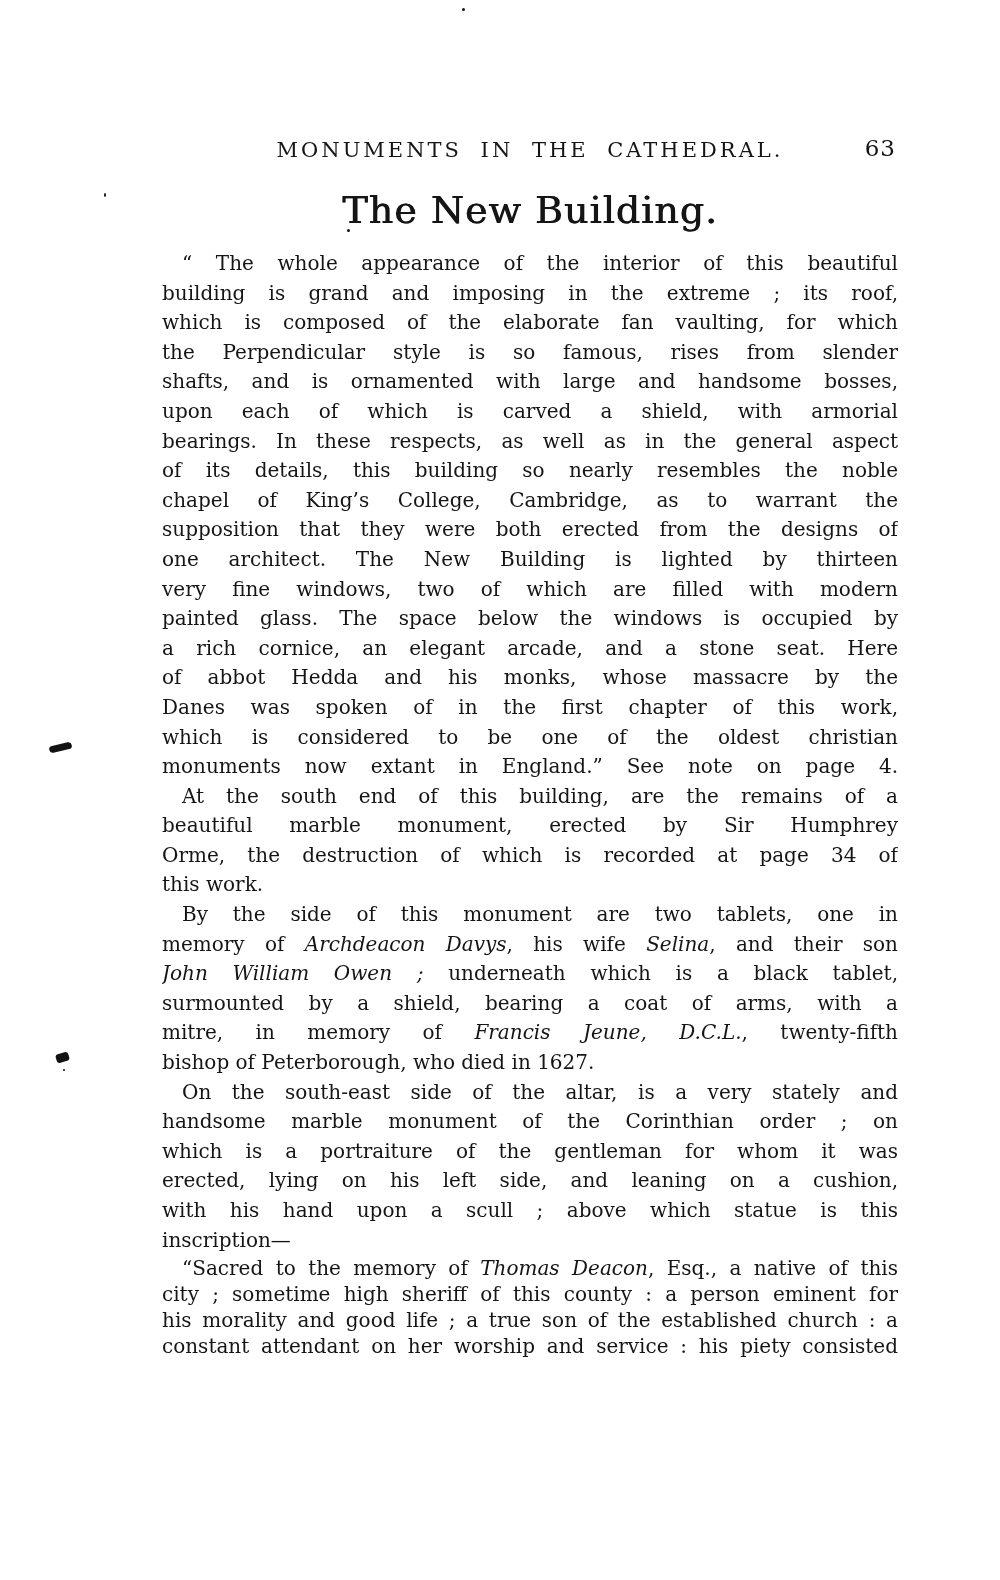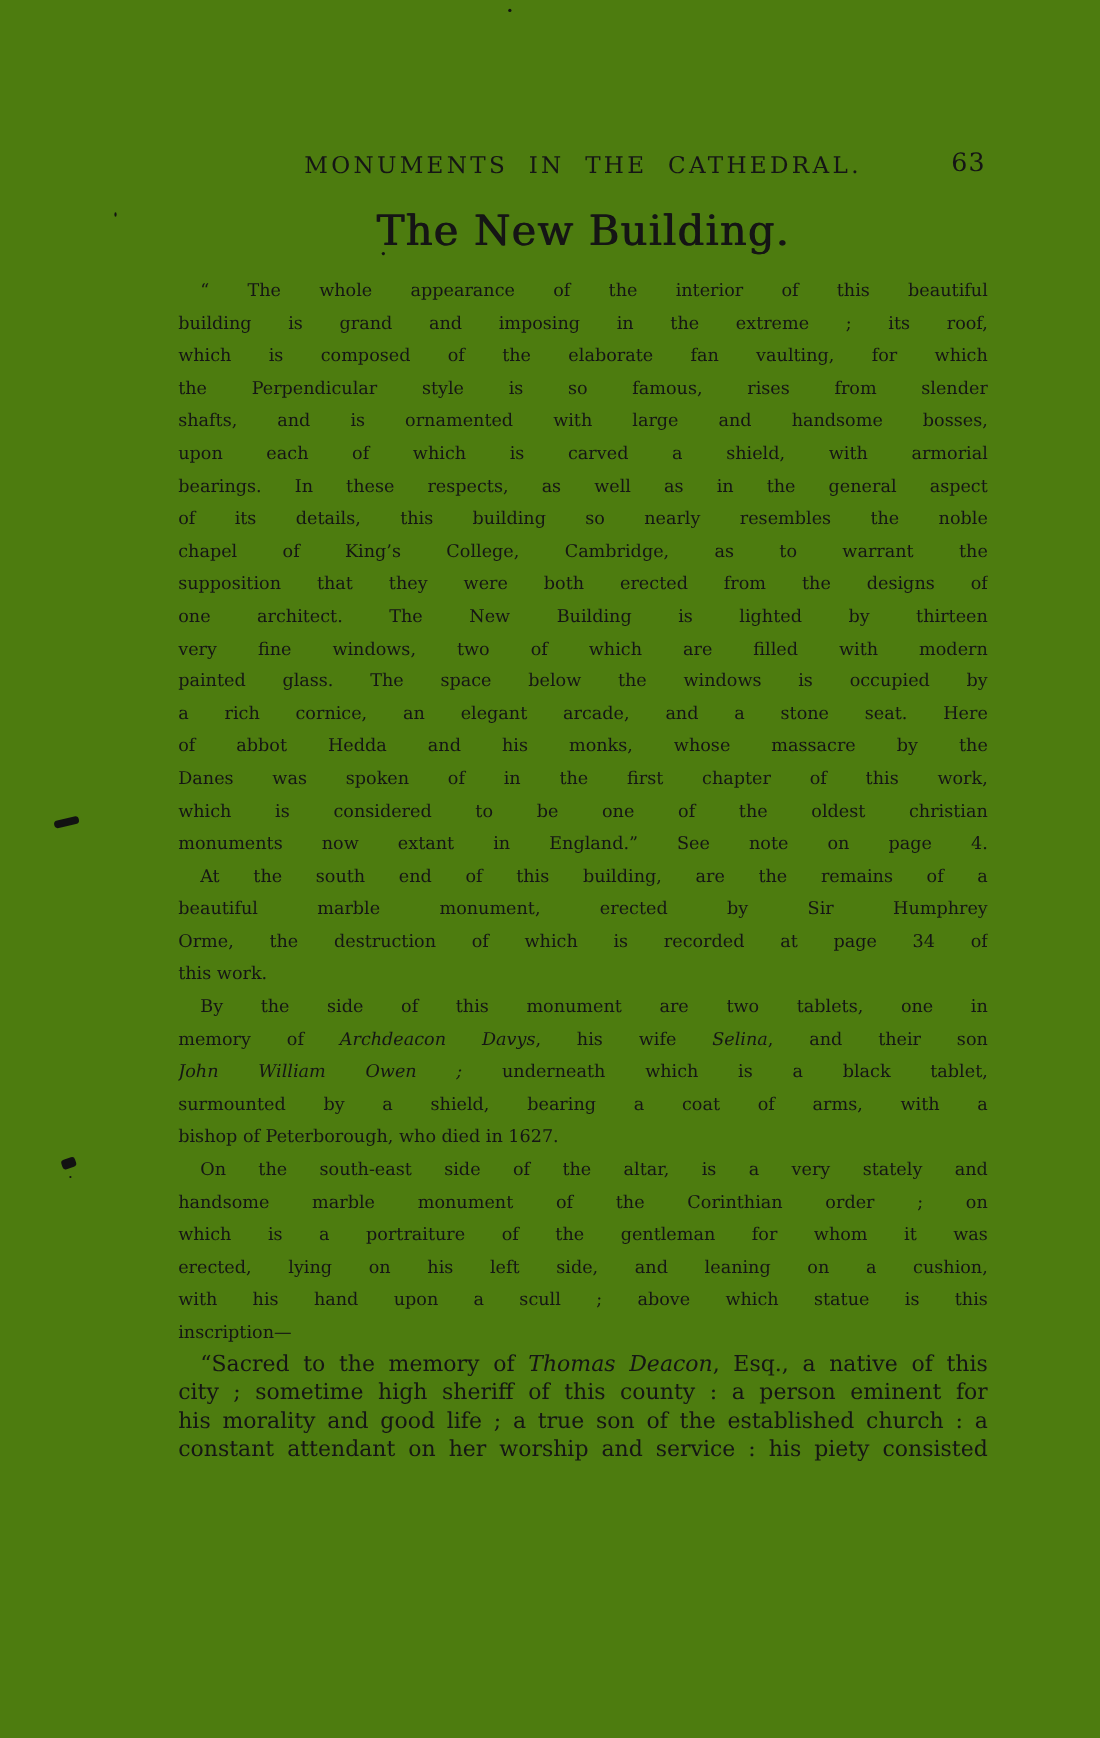--- a/index.html
+++ b/index.html
@@ -1,21 +1,21 @@
 <!DOCTYPE html>
 <html><head>
 <meta charset="utf-8">
 <style>
   html, body { margin: 0; padding: 0; background: #888; }
   .page {
     position: relative;
     width: 1000px;
     height: 1580px;
     margin: 0 auto;
-    background: #4d7c0f;
+    background: #ffffff;
     color: #151515;
     font-family: "DejaVu Serif", "Liberation Serif", serif;
     overflow: hidden;
   }
   
   .running-header {
     position: absolute;
     left: 162px;
     top: 138px;
     width: 736px;
@@ -56,21 +56,21 @@
     width: 736px;
   }
   .para { margin: 0; }
   .line {
     text-align: justify;
     text-align-last: justify;
     text-justify: inter-word;
     overflow: hidden;
     white-space: normal;
   }
-  .para.body .line { font-size: 16px; line-height: 29.6px; height: 29.6px; }
+  .para.body .line { font-size: 20px; line-height: 29.6px; height: 29.6px; }
   .para.small .line { font-size: 20px; line-height: 26px; height: 26px; }
   .line.first { text-indent: 20px; }
   .line.short { text-align-last: left; }
   .line em { font-style: italic; }
   
   .smudge, .dot {
     position: absolute;
     background: #121212;
   }
   .smudge-1 { left: 49px;  top: 744px;  width: 23px; height: 7px;  border-radius: 4px; transform: rotate(-13deg); }
@@ -124,20 +124,21 @@
         <div class="line first"><span>At the south end of this building, are the remains of a</span></div>
         <div class="line"><span>beautiful marble monument, erected by Sir Humphrey</span></div>
         <div class="line"><span>Orme, the destruction of which is recorded at page 34 of</span></div>
         <div class="line short"><span>this work.</span></div>
       </div>
       <div class="para body">
         <div class="line first"><span>By the side of this monument are two tablets, one in</span></div>
         <div class="line"><span>memory of </span><em>Archdeacon Davys</em><span>, his wife </span><em>Selina</em><span>, and their son</span></div>
         <div class="line"><em>John William Owen ;</em><span> underneath which is a black tablet,</span></div>
         <div class="line"><span>surmounted by a shield, bearing a coat of arms, with a</span></div>
+        <div class="line"><span>mitre, in memory of </span><em>Francis Jeune, D.C.L.</em><span>, twenty-fifth</span></div>
         <div class="line short"><span>bishop of Peterborough, who died in 1627.</span></div>
       </div>
       <div class="para body">
         <div class="line first"><span>On the south-east side of the altar, is a very stately and</span></div>
         <div class="line"><span>handsome marble monument of the Corinthian order ; on</span></div>
         <div class="line"><span>which is a portraiture of the gentleman for whom it was</span></div>
         <div class="line"><span>erected, lying on his left side, and leaning on a cushion,</span></div>
         <div class="line"><span>with his hand upon a scull ; above which statue is this</span></div>
         <div class="line short"><span>inscription—</span></div>
       </div>

